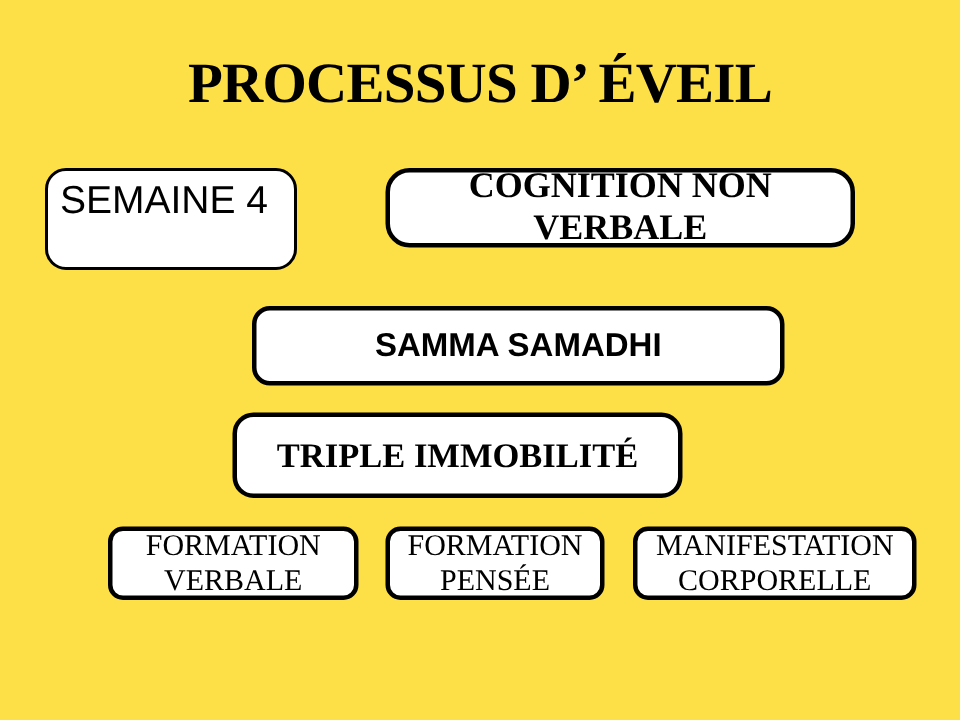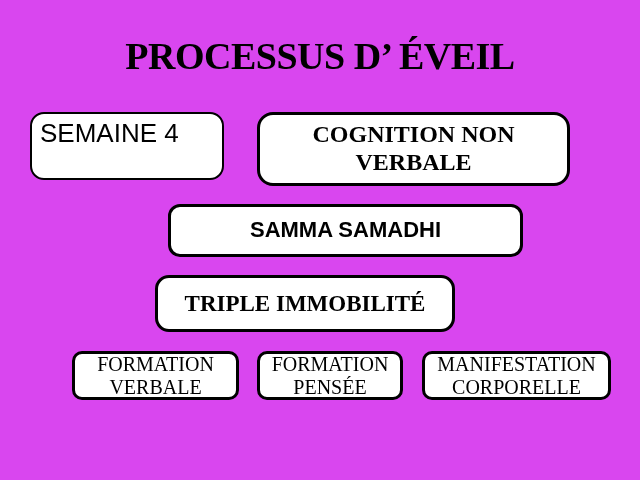--- a/index.html
+++ b/index.html
@@ -4,21 +4,21 @@
 <style>
   html, body {
     margin: 0;
     padding: 0;
     background: #ffffff;
   }
   .slide {
     position: relative;
     width: 640px;
     height: 480px;
-    background: #d946ef;
+    background: #fde047;
     overflow: hidden;
     font-family: "Liberation Serif", serif;
     color: #000000;
   }
   .slide-title {
     position: absolute;
     top: 34px;
     left: 0;
     width: 640px;
     text-align: center;
@@ -33,34 +33,34 @@
     position: absolute;
     box-sizing: border-box;
     border: 3px solid #000000;
     background: #ffffff;
     display: flex;
     align-items: center;
     justify-content: center;
     text-align: center;
   }
   .box-semaine {
-    left: 30px; top: 112px; width: 194px; height: 68px;
+    left: 30px; top: 112px; width: 168px; height: 68px;
     border-radius: 14px;
     border-width: 2.5px;
     align-items: flex-start;
     justify-content: flex-start;
     text-align: left;
     padding: 5px 8px;
     font-family: "Liberation Sans", sans-serif;
     font-weight: normal;
     font-size: 26px;
     line-height: 1.1;
   }
   .box-cognition {
-    left: 257px; top: 112px; width: 313px; height: 74px;
+    left: 257px; top: 112px; width: 313px; height: 53px;
     border-radius: 16px;
     padding: 0 28px;
     font-family: "Liberation Serif", serif;
     font-weight: bold;
     font-size: 24px;
     line-height: 1.15;
   }
   .box-samadhi {
     left: 168px; top: 204px; width: 355px; height: 53px;
     border-radius: 12px;

